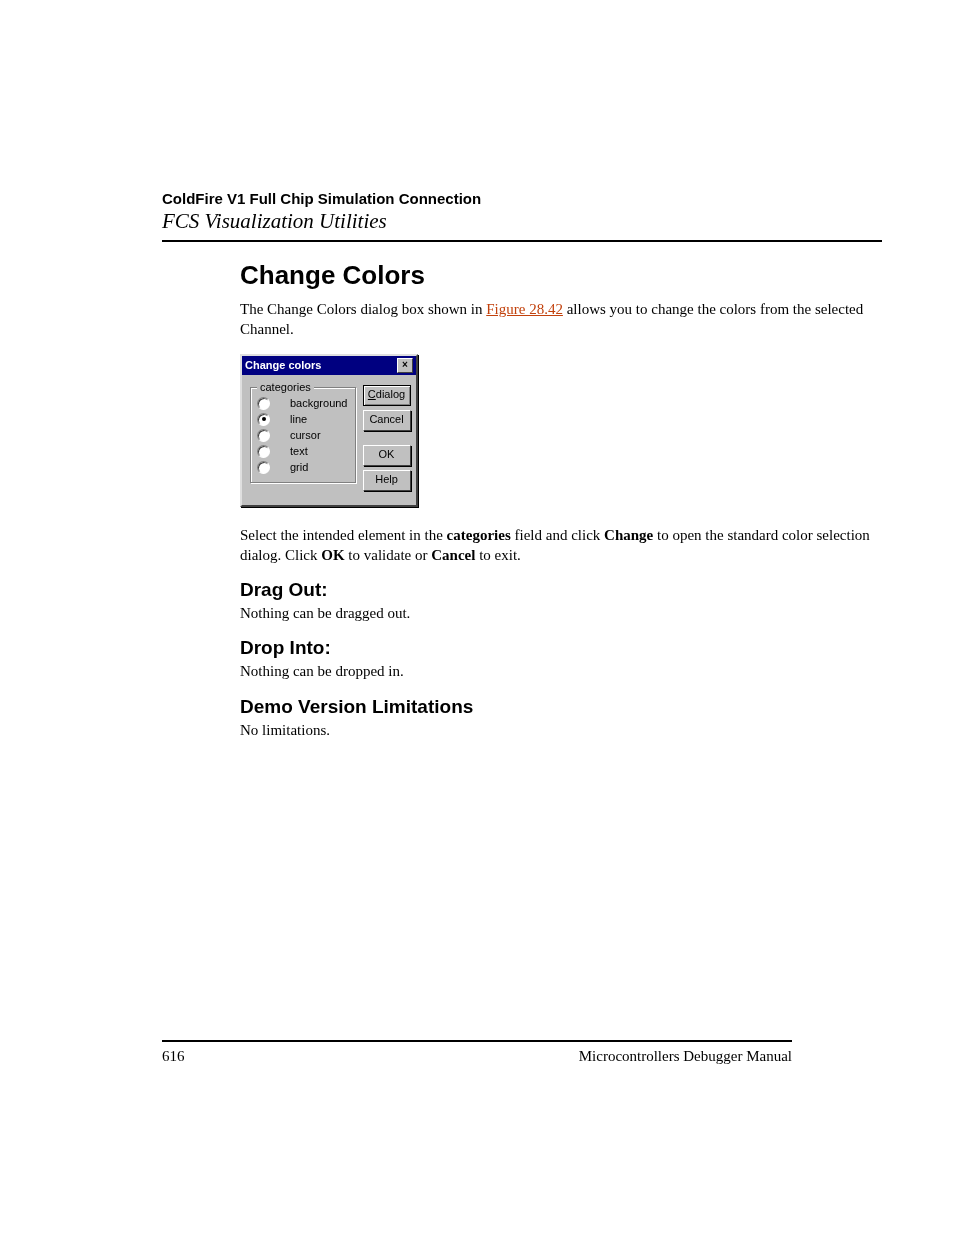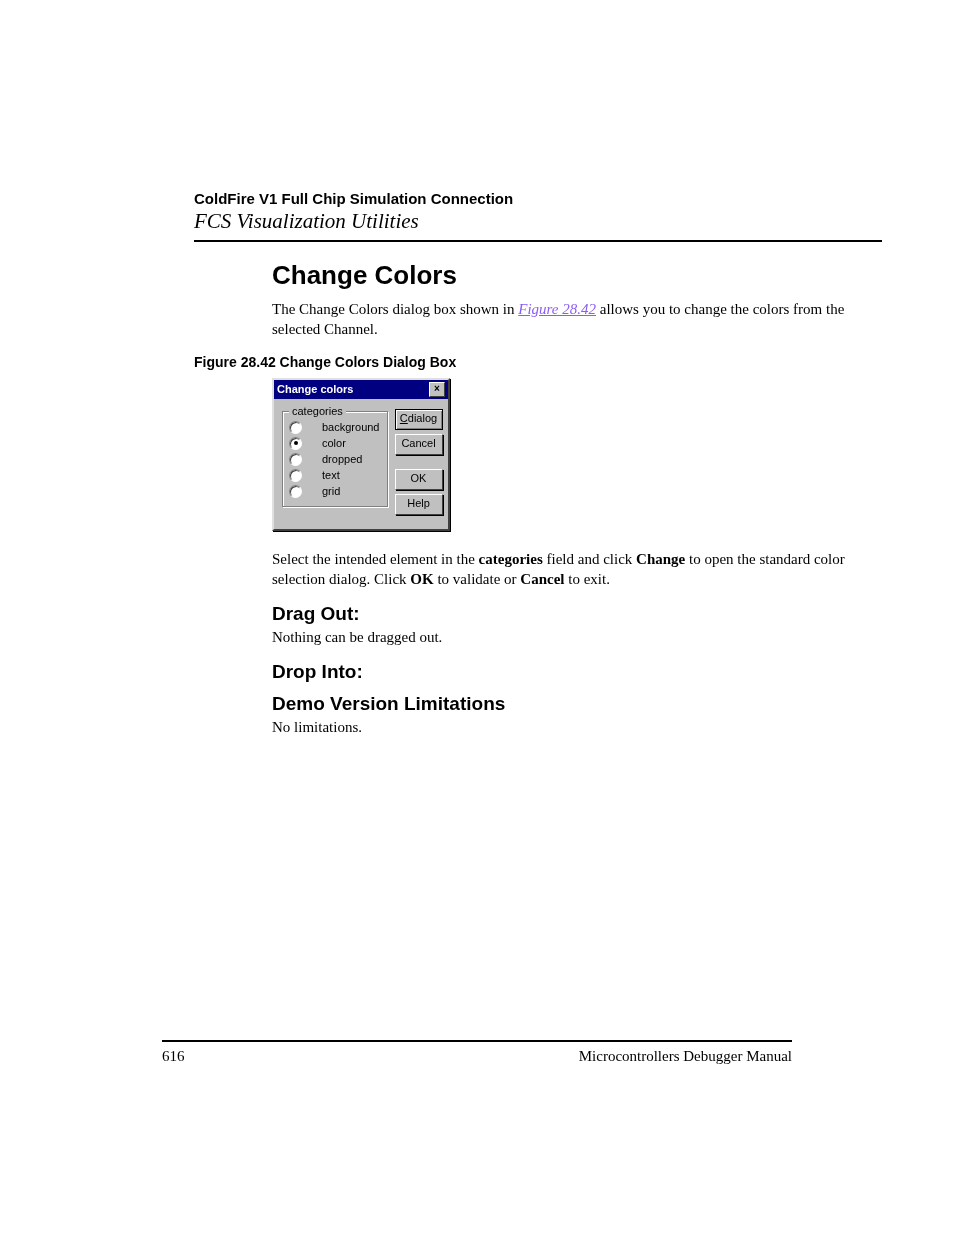--- a/index.html
+++ b/index.html
@@ -9,21 +9,20 @@
     font-family: "Times New Roman", Times, serif;
     color: #000;
     width: 954px;
     height: 1235px;
     position: relative;
     box-sizing: border-box;
   }
   .page {
     padding: 190px 72px 0 162px;
     box-sizing: border-box;
-    margin-left: 32px;
   }
   .header-title {
     font-family: Arial, Helvetica, sans-serif;
     font-weight: bold;
     font-size: 15px;
     margin: 0;
   }
   .header-sub {
     font-family: "Times New Roman", serif;
     font-style: italic;
@@ -160,23 +159,22 @@
   .winbtn .ul {
     text-decoration: underline;
   }
   .h2 {
     font-family: Arial, Helvetica, sans-serif;
     font-weight: bold;
     font-size: 19px;
     margin: 10px 0 2px 78px;
   }
   .link {
-    color: #8b5cf6;
+    color: #c2410c;
     text-decoration: underline;
-    font-style: italic;
   }
   .bold {
     font-weight: bold;
   }
   .footer {
     position: absolute;
     left: 162px;
     right: 162px;
     bottom: 170px;
   }
@@ -203,42 +201,41 @@
     <p class="header-sub">FCS Visualization Utilities</p>
     <hr class="rule">
   </div>
 
   <h1 class="h1">Change Colors</h1>
 
   <p class="bodytext">
     <span>The Change Colors dialog box shown in </span><a class="link">Figure 28.42</a><span> allows you to change the colors from the selected Channel.</span>
   </p>
 
-  <p class="fig-caption">Figure 28.42  Change Colors Dialog Box</p>
 
   <div class="dialog-wrap">
     <div class="dialog">
       <div class="titlebar">
         <span>Change colors</span>
         <div class="closebox">×</div>
       </div>
       <div class="dlg-body">
         <div class="group">
           <div class="group-legend">categories</div>
           <div class="radio-row">
             <span class="radio"></span>
             <span>background</span>
           </div>
           <div class="radio-row">
             <span class="radio selected"></span>
-            <span>color</span>
-          </div>
-          <div class="radio-row">
-            <span class="radio"></span>
-            <span>dropped</span>
+            <span>line</span>
+          </div>
+          <div class="radio-row">
+            <span class="radio"></span>
+            <span>cursor</span>
           </div>
           <div class="radio-row">
             <span class="radio"></span>
             <span>text</span>
           </div>
           <div class="radio-row">
             <span class="radio"></span>
             <span>grid</span>
           </div>
         </div>
@@ -254,20 +251,21 @@
   </div>
 
   <p class="bodytext">
     <span>Select the intended element in the </span><span class="bold">categories</span><span> field and click </span><span class="bold">Change</span><span> to open the standard color selection dialog. Click </span><span class="bold">OK</span><span> to validate or </span><span class="bold">Cancel</span><span> to exit.</span>
   </p>
 
   <h2 class="h2">Drag Out:</h2>
   <p class="bodytext">Nothing can be dragged out.</p>
 
   <h2 class="h2">Drop Into:</h2>
+  <p class="bodytext">Nothing can be dropped in.</p>
 
   <h2 class="h2">Demo Version Limitations</h2>
   <p class="bodytext">No limitations.</p>
 
 </div>
 
 <div class="footer">
   <hr class="footer-rule">
   <div class="footer-row">
     <span>616</span>

